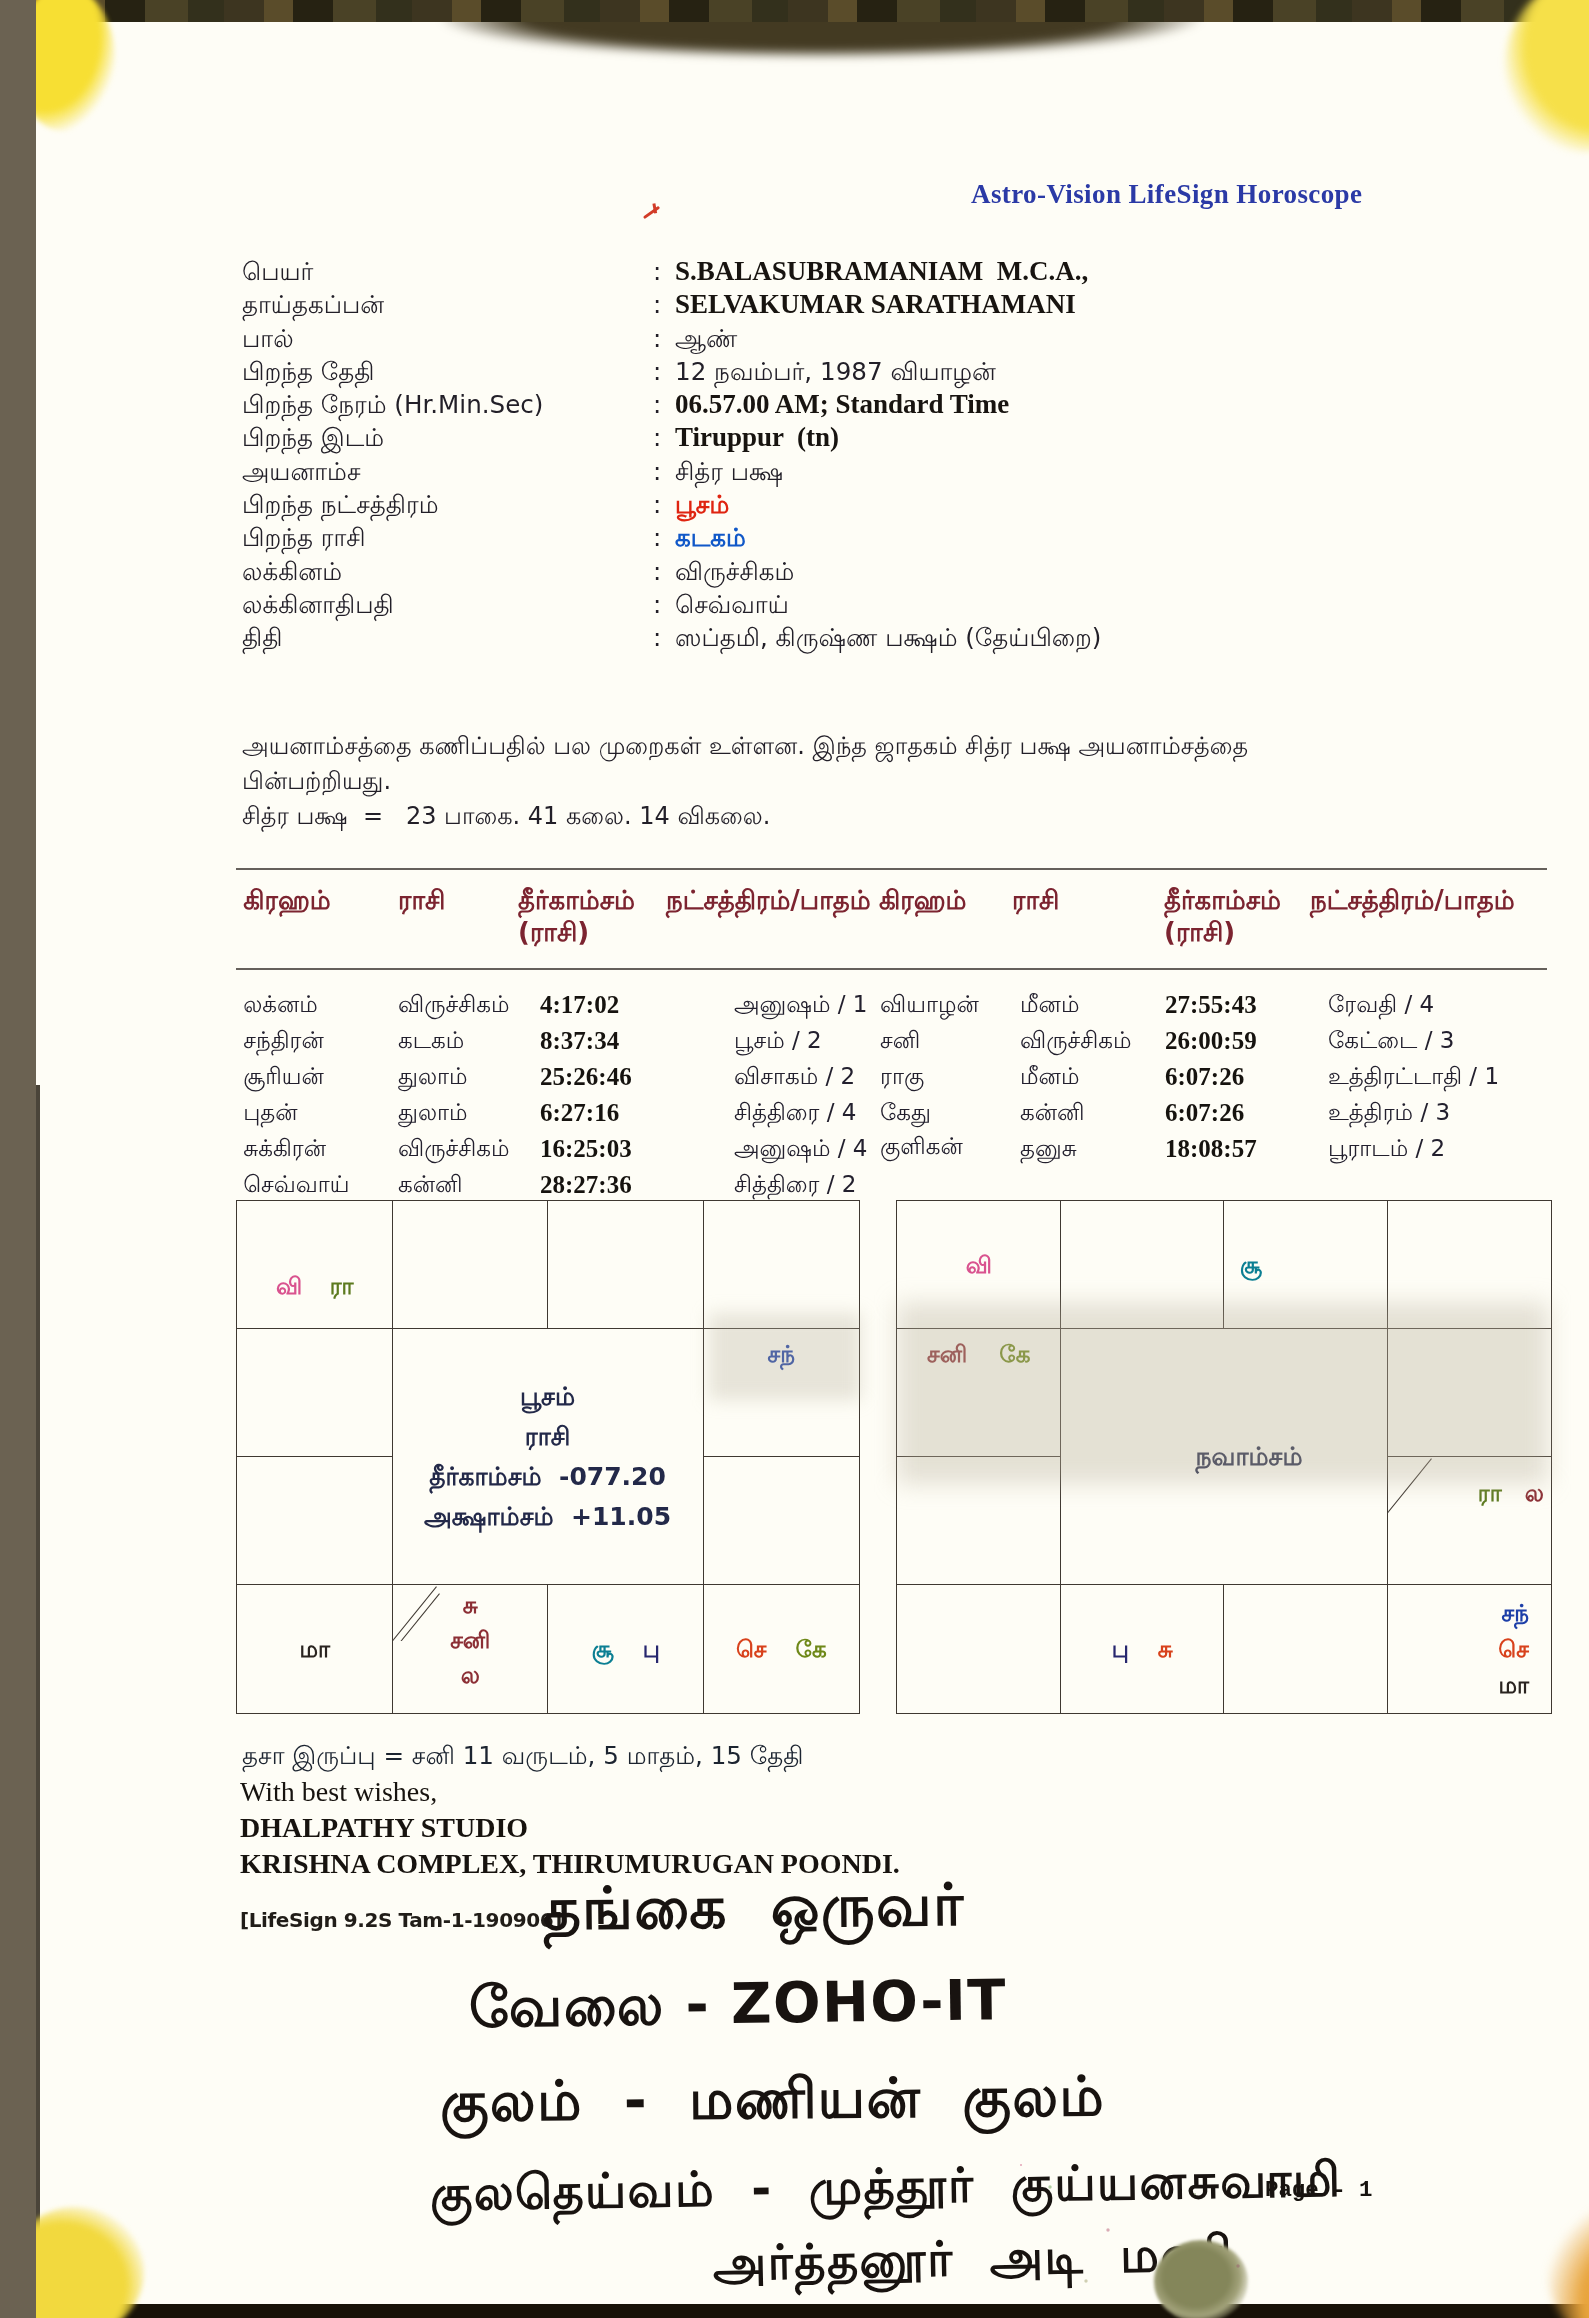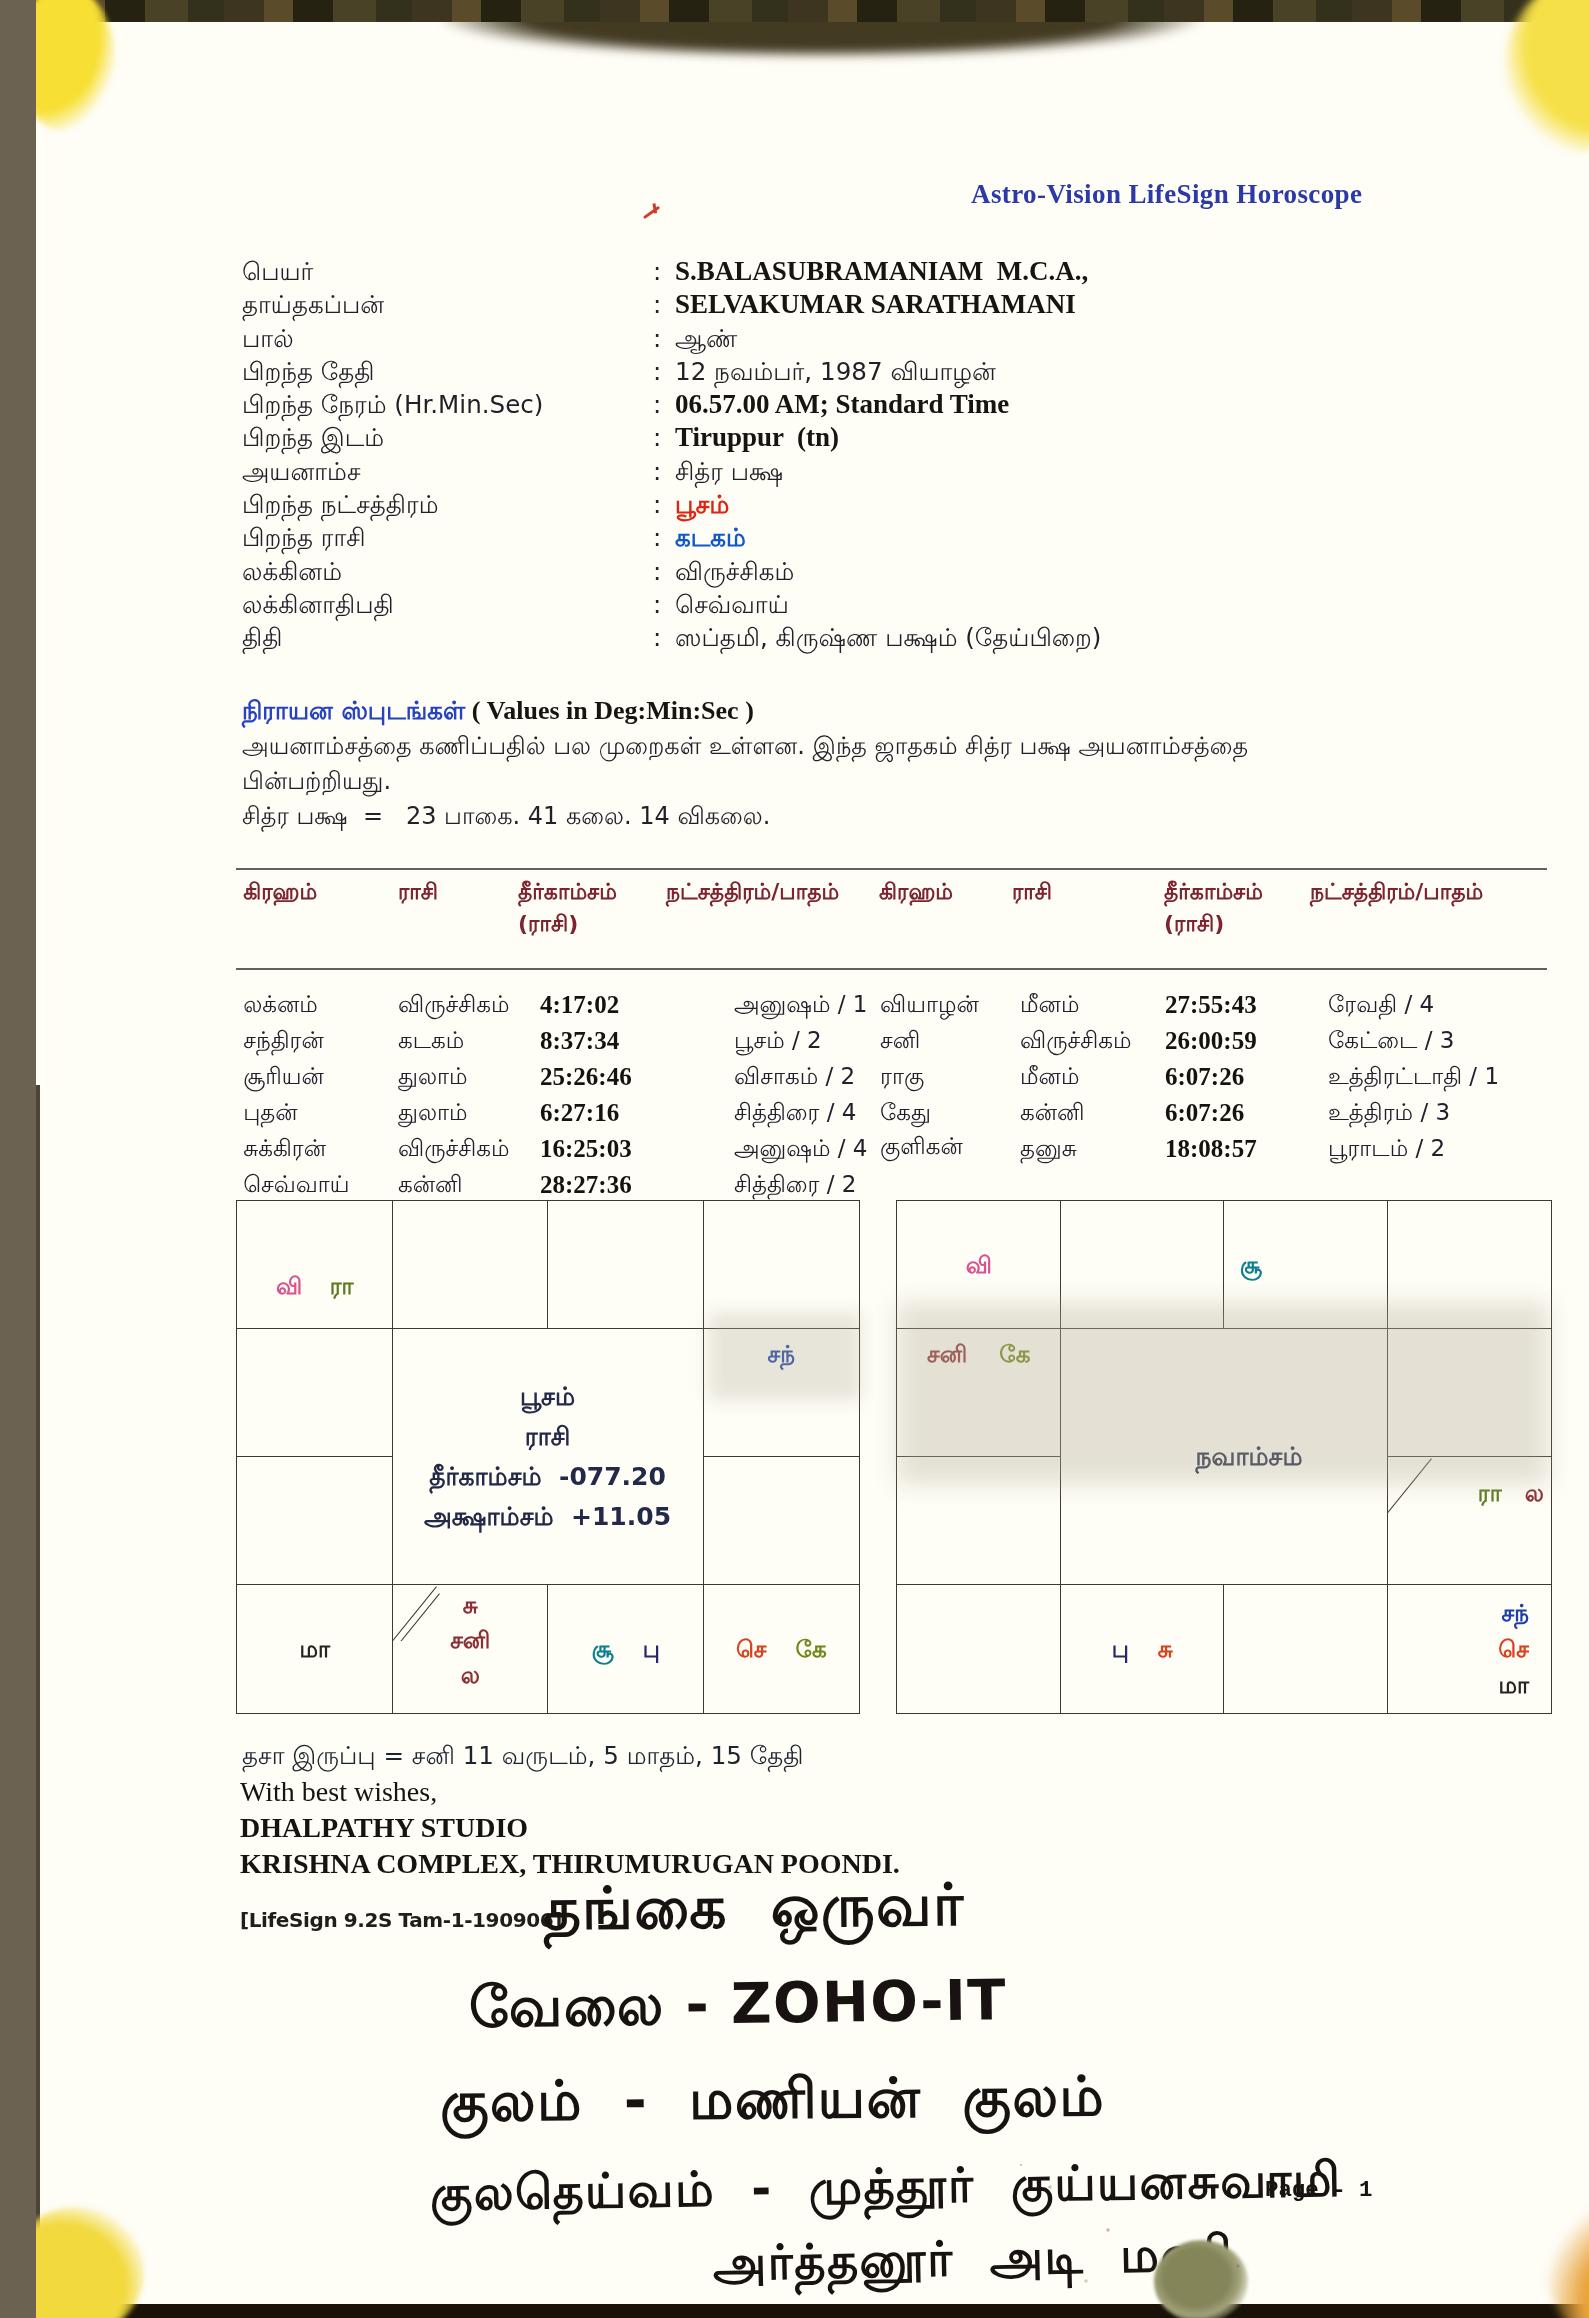--- a/index.html
+++ b/index.html
@@ -56,21 +56,21 @@
   .dvalue.blue-bold{color:#1158c8;font-weight:700;}
   .sputa-head{position:absolute;left:206px;top:696px;font-size:24.6px;z-index:2;}
   .sputa-head .tam{color:#2743c0;font-weight:700;}
   .sputa-head .lat{font-family:"Liberation Serif",serif;font-weight:700;color:var(--latin);font-size:26px;}
   .para{position:absolute;left:206px;font-size:24px;color:var(--ink);z-index:2;white-space:pre;}
   .p1{top:732px;} .p2{top:767px;} .p3{top:802px;}
   
   .ptable{position:absolute;left:200px;top:868px;width:1314px;height:340px;z-index:2;}
   .ptable::before{content:"";position:absolute;left:0;top:0;width:1311px;height:2.2px;background:#4a4440;opacity:.85;}
   .ptable::after{content:"";position:absolute;left:0;top:100px;width:1311px;height:2.2px;background:#4a4440;opacity:.85;}
-  .hcell{position:absolute;top:8px;font-size:22px;color:var(--maroon);font-weight:600;line-height:32px;}
+  .hcell{position:absolute;top:16px;font-size:26px;color:var(--maroon);font-weight:600;line-height:32px;}
   .hsub{display:block;font-weight:600;}
   .tcell{position:absolute;font-size:23px;color:#23202e;line-height:29px;white-space:pre;}
   .tcell.num{font-family:"Liberation Serif",serif;font-weight:700;font-size:25px;color:#16130f;}
   
   .chart{position:absolute;top:1200px;height:512px;display:grid;grid-template-rows:repeat(4,1fr);
     border:1.4px solid var(--ln);z-index:2;background:transparent;}
   #rasi{left:200px;width:622px;grid-template-columns:repeat(4,1fr);}
   #navamsa{left:860px;width:654px;grid-template-columns:repeat(4,1fr);}
   .ccell{border-right:1.4px solid var(--ln);border-bottom:1.4px solid var(--ln);}
   .ccell.lastc{border-right:none;} .ccell.lastr{border-bottom:none;}
@@ -136,23 +136,20 @@
       <div class="drow" style="top: 133px;"><span class="dlabel">பிறந்த நேரம் (Hr.Min.Sec)</span><span class="dcolon">:</span><span class="dvalue latin">06.57.00 AM; Standard Time</span></div>
       <div class="drow" style="top: 166px;"><span class="dlabel">பிறந்த இடம்</span><span class="dcolon">:</span><span class="dvalue latin">Tiruppur  (tn)</span></div>
       <div class="drow" style="top: 200px;"><span class="dlabel">அயனாம்ச</span><span class="dcolon">:</span><span class="dvalue ">சித்ர பக்ஷ</span></div>
       <div class="drow" style="top: 233px;"><span class="dlabel">பிறந்த நட்சத்திரம்</span><span class="dcolon">:</span><span class="dvalue red-bold">பூசம்</span></div>
       <div class="drow" style="top: 266px;"><span class="dlabel">பிறந்த ராசி</span><span class="dcolon">:</span><span class="dvalue blue-bold">கடகம்</span></div>
       <div class="drow" style="top: 300px;"><span class="dlabel">லக்கினம்</span><span class="dcolon">:</span><span class="dvalue ">விருச்சிகம்</span></div>
       <div class="drow" style="top: 333px;"><span class="dlabel">லக்கினாதிபதி</span><span class="dcolon">:</span><span class="dvalue ">செவ்வாய்</span></div>
       <div class="drow" style="top: 366px;"><span class="dlabel">திதி</span><span class="dcolon">:</span><span class="dvalue ">ஸப்தமி, கிருஷ்ண பக்ஷம் (தேய்பிறை)</span></div>
     </div>
 
-  <div class="sputa-head">
-    <span class="tam">நிராயன ஸ்புடங்கள்</span><span class="lat"> ( Values in Deg:Min:Sec )</span>
-  </div>
   <div class="para p1">அயனாம்சத்தை கணிப்பதில் பல முறைகள் உள்ளன. இந்த ஜாதகம் சித்ர பக்ஷ அயனாம்சத்தை</div>
   <div class="para p2">பின்பற்றியது.</div>
   <div class="para p3">சித்ர பக்ஷ  =   23 பாகை. 41 கலை. 14 விகலை.</div>
 
   <div class="ptable" id="ptable">
       <span class="hcell" style="left: 7.2px;">கிரஹம்</span>
       <span class="hcell" style="left: 162px;">ராசி</span>
       <span class="hcell" style="left: 282px;">தீர்காம்சம்<span class="hsub">(ராசி)</span></span>
       <span class="hcell" style="left: 430px;">நட்சத்திரம்/பாதம்</span>
       <span class="hcell" style="left: 643px;">கிரஹம்</span>

